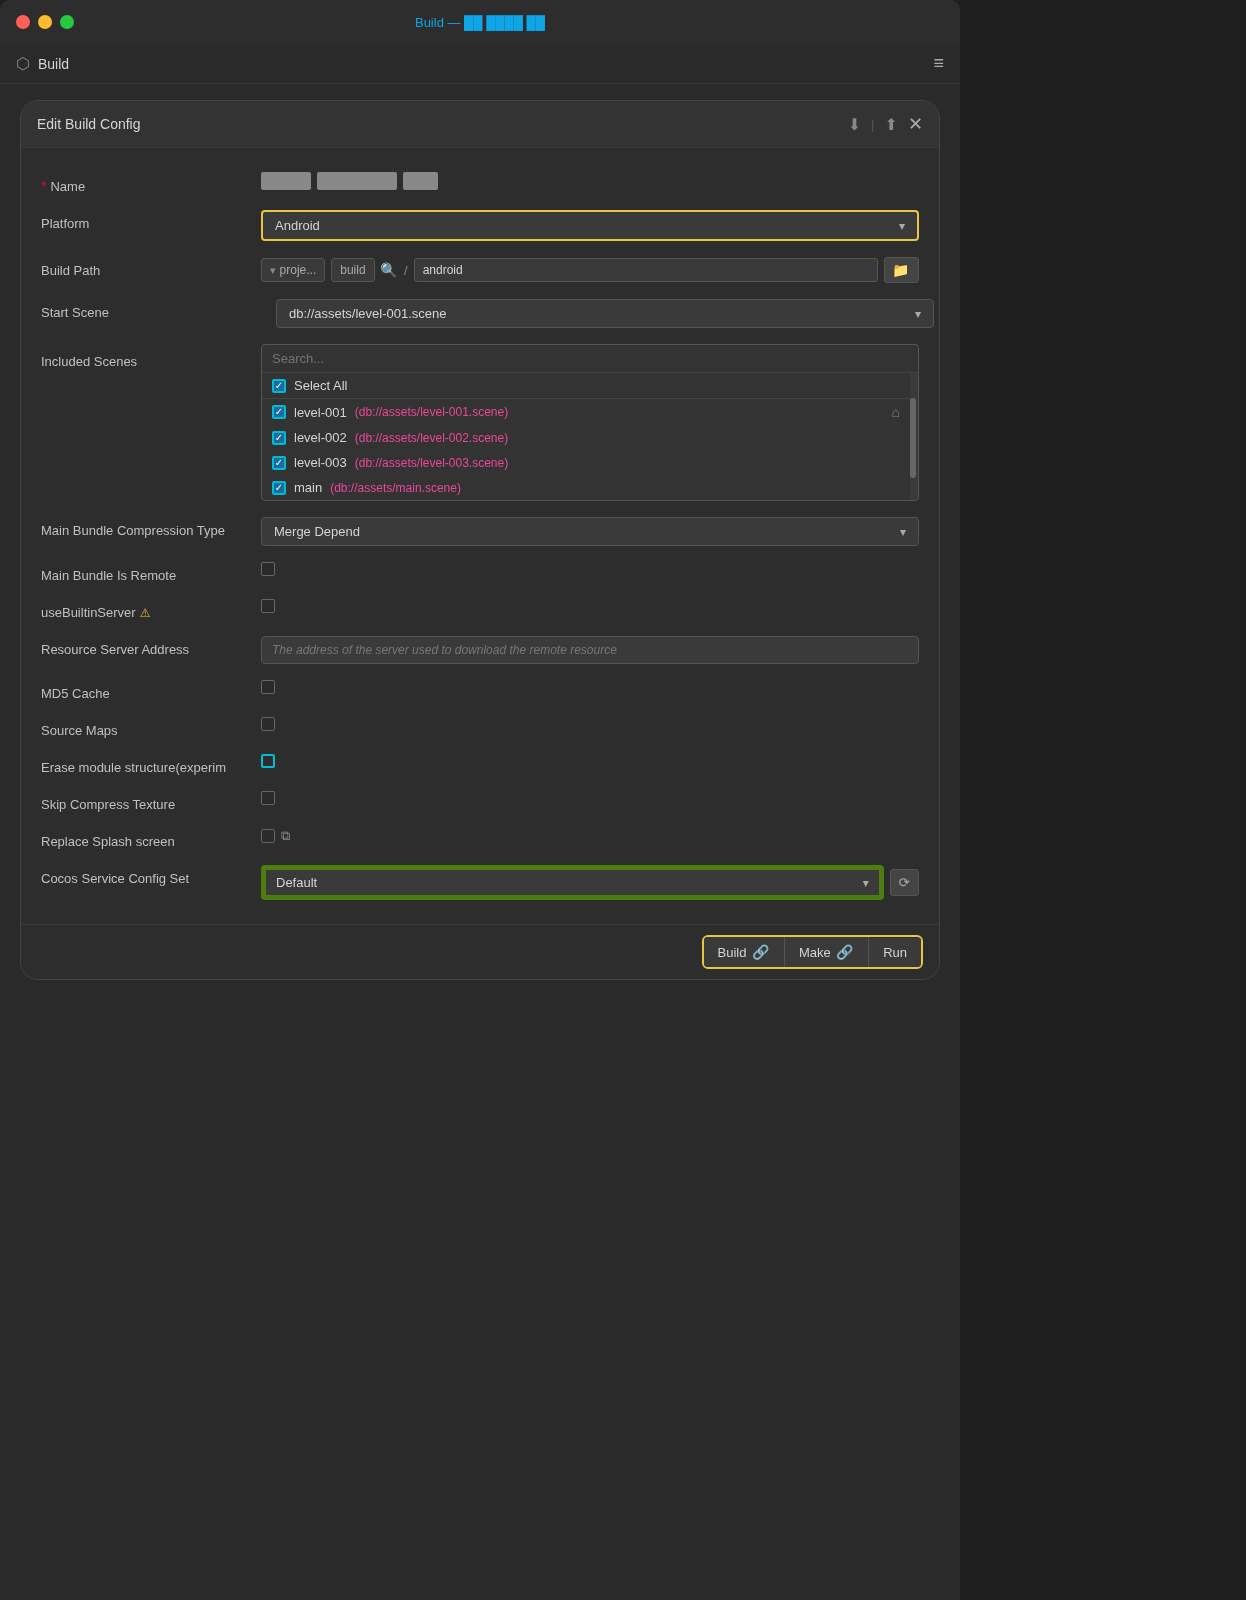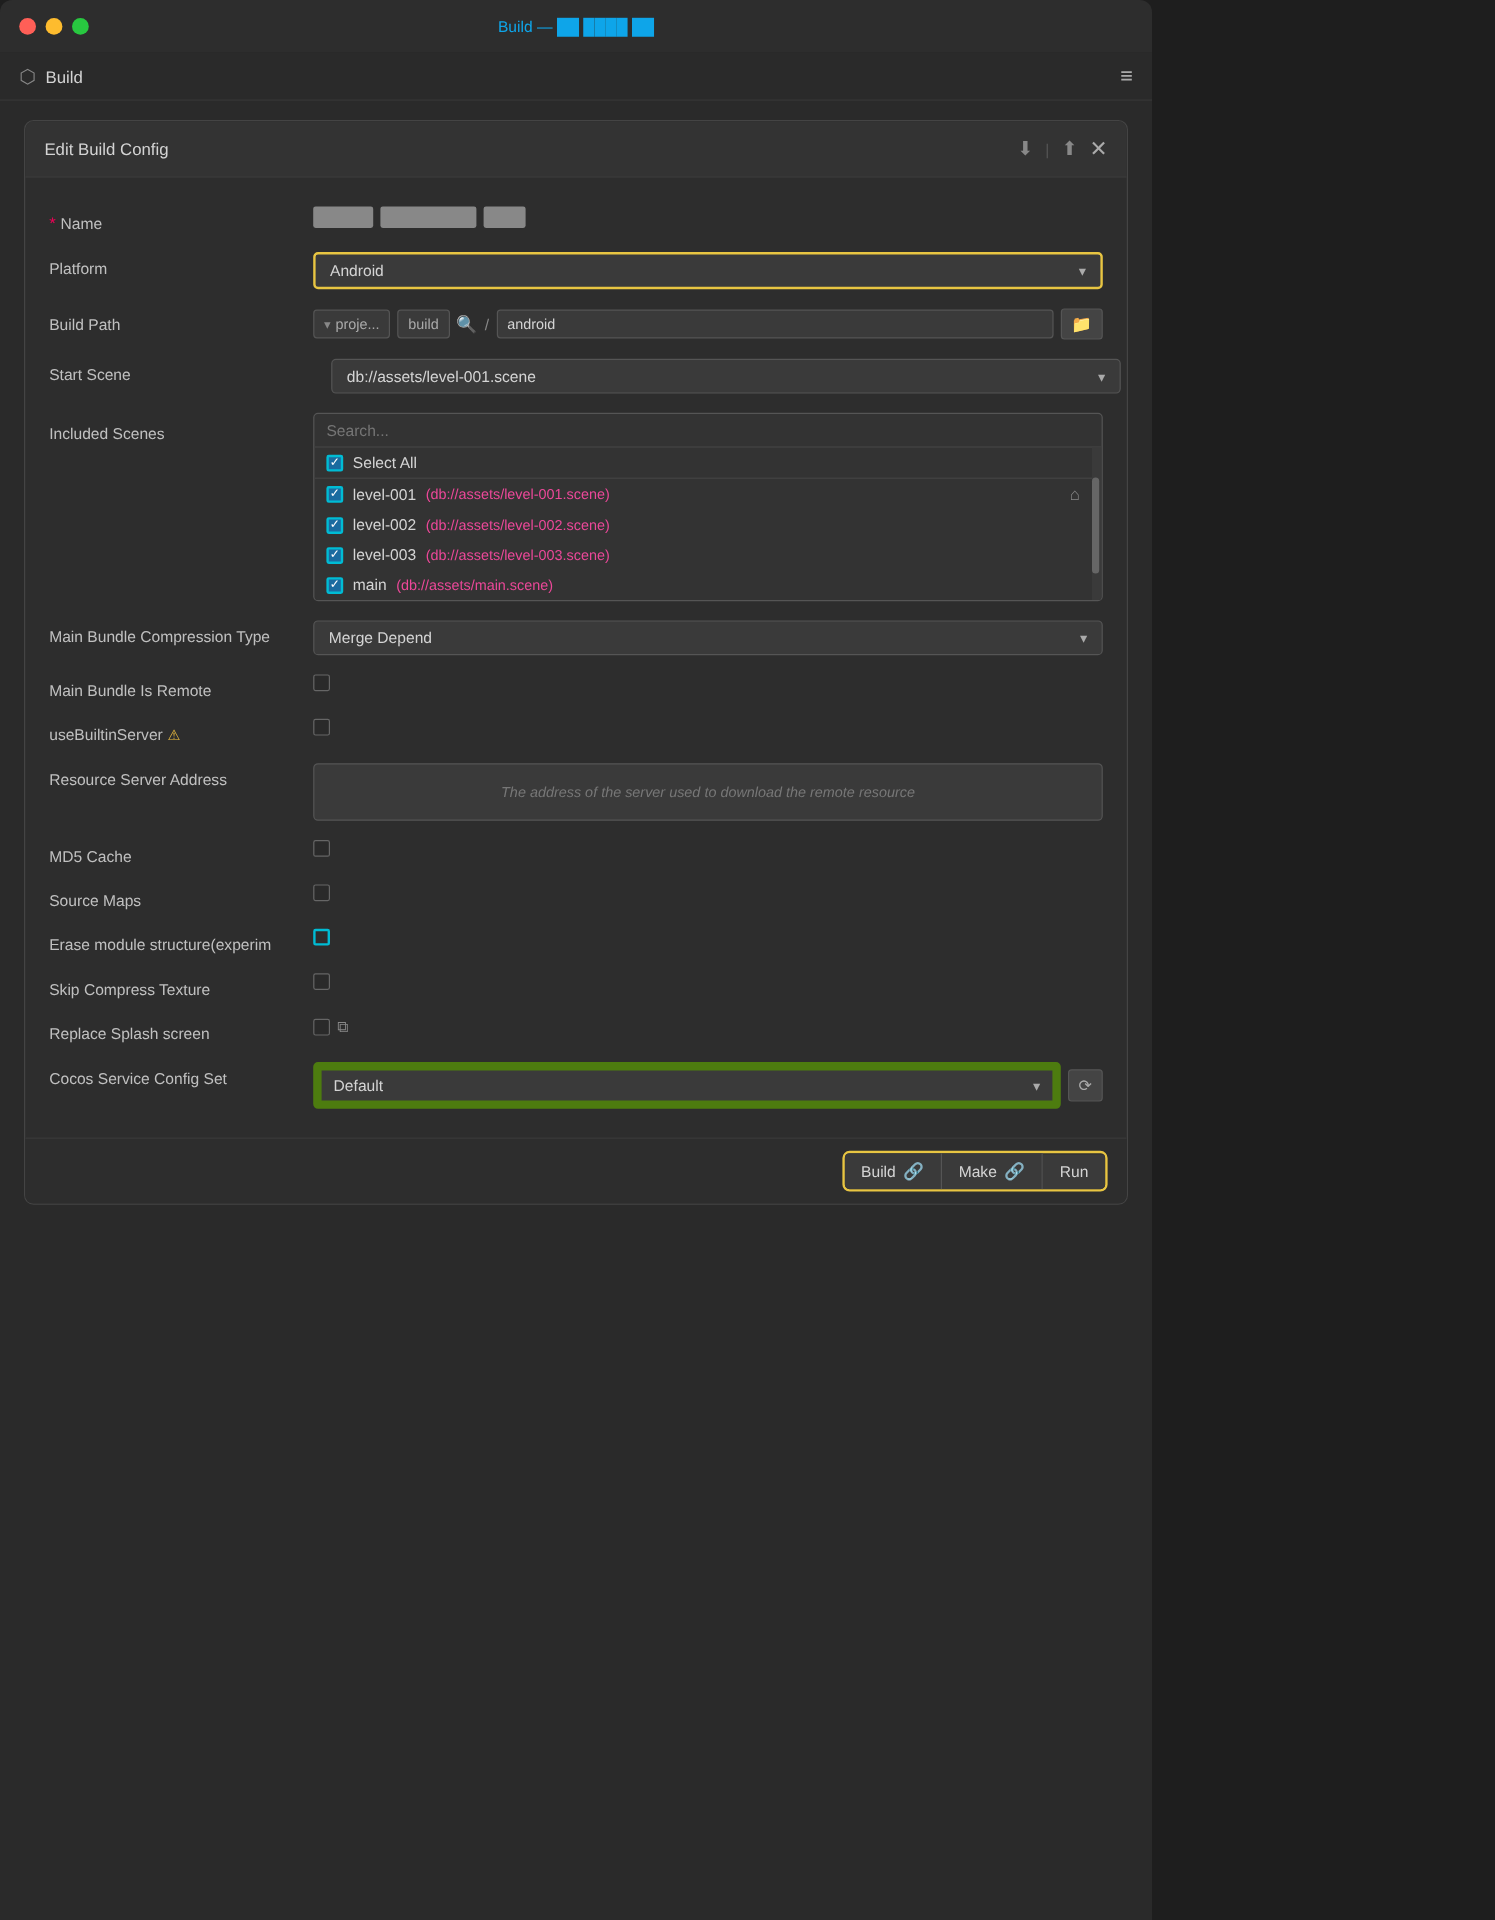--- a/index.html
+++ b/index.html
@@ -80,21 +80,21 @@
     .main-content {
       width: 100%;
       background: #2a2a2a;
       flex: 1;
       padding: 16px 20px 20px 20px;
     }
 
     
     .dialog {
       background: #2d2d2d;
-      border-radius: 8px;
+      border-radius: 18px;
       border: 1px solid #444;
       overflow: hidden;
     }
 
     .dialog-header {
       display: flex;
       align-items: center;
       justify-content: space-between;
       padding: 12px 16px;
       border-bottom: 1px solid #3a3a3a;
@@ -387,25 +387,24 @@
       display: flex;
       align-items: center;
     }
 
     
     .resource-input {
       width: 100%;
       background: #3a3a3a;
       border: 1px solid #555;
       border-radius: 4px;
-      padding: 16px 10px;
+      padding: 6px 10px;
       color: #888;
       font-size: 12px;
       font-style: italic;
-      text-align: center;
     }
 
     
     .splash-row {
       display: flex;
       align-items: center;
       gap: 6px;
     }
     .link-icon {
       color: #888;
@@ -455,21 +454,21 @@
     }
 
     .cocos-config-row {
       display: flex;
       align-items: center;
       gap: 6px;
     }
     .cocos-config-select {
       flex: 1;
       background: #3a3a3a;
-      border: 7px solid #4d7c0f;
+      border: 5px solid #4d7c0f;
       border-radius: 4px;
       padding: 5px 10px;
       color: #d4d4d4;
       font-size: 13px;
       display: flex;
       align-items: center;
       justify-content: space-between;
     }
     .cocos-config-btn {
       background: #444;

